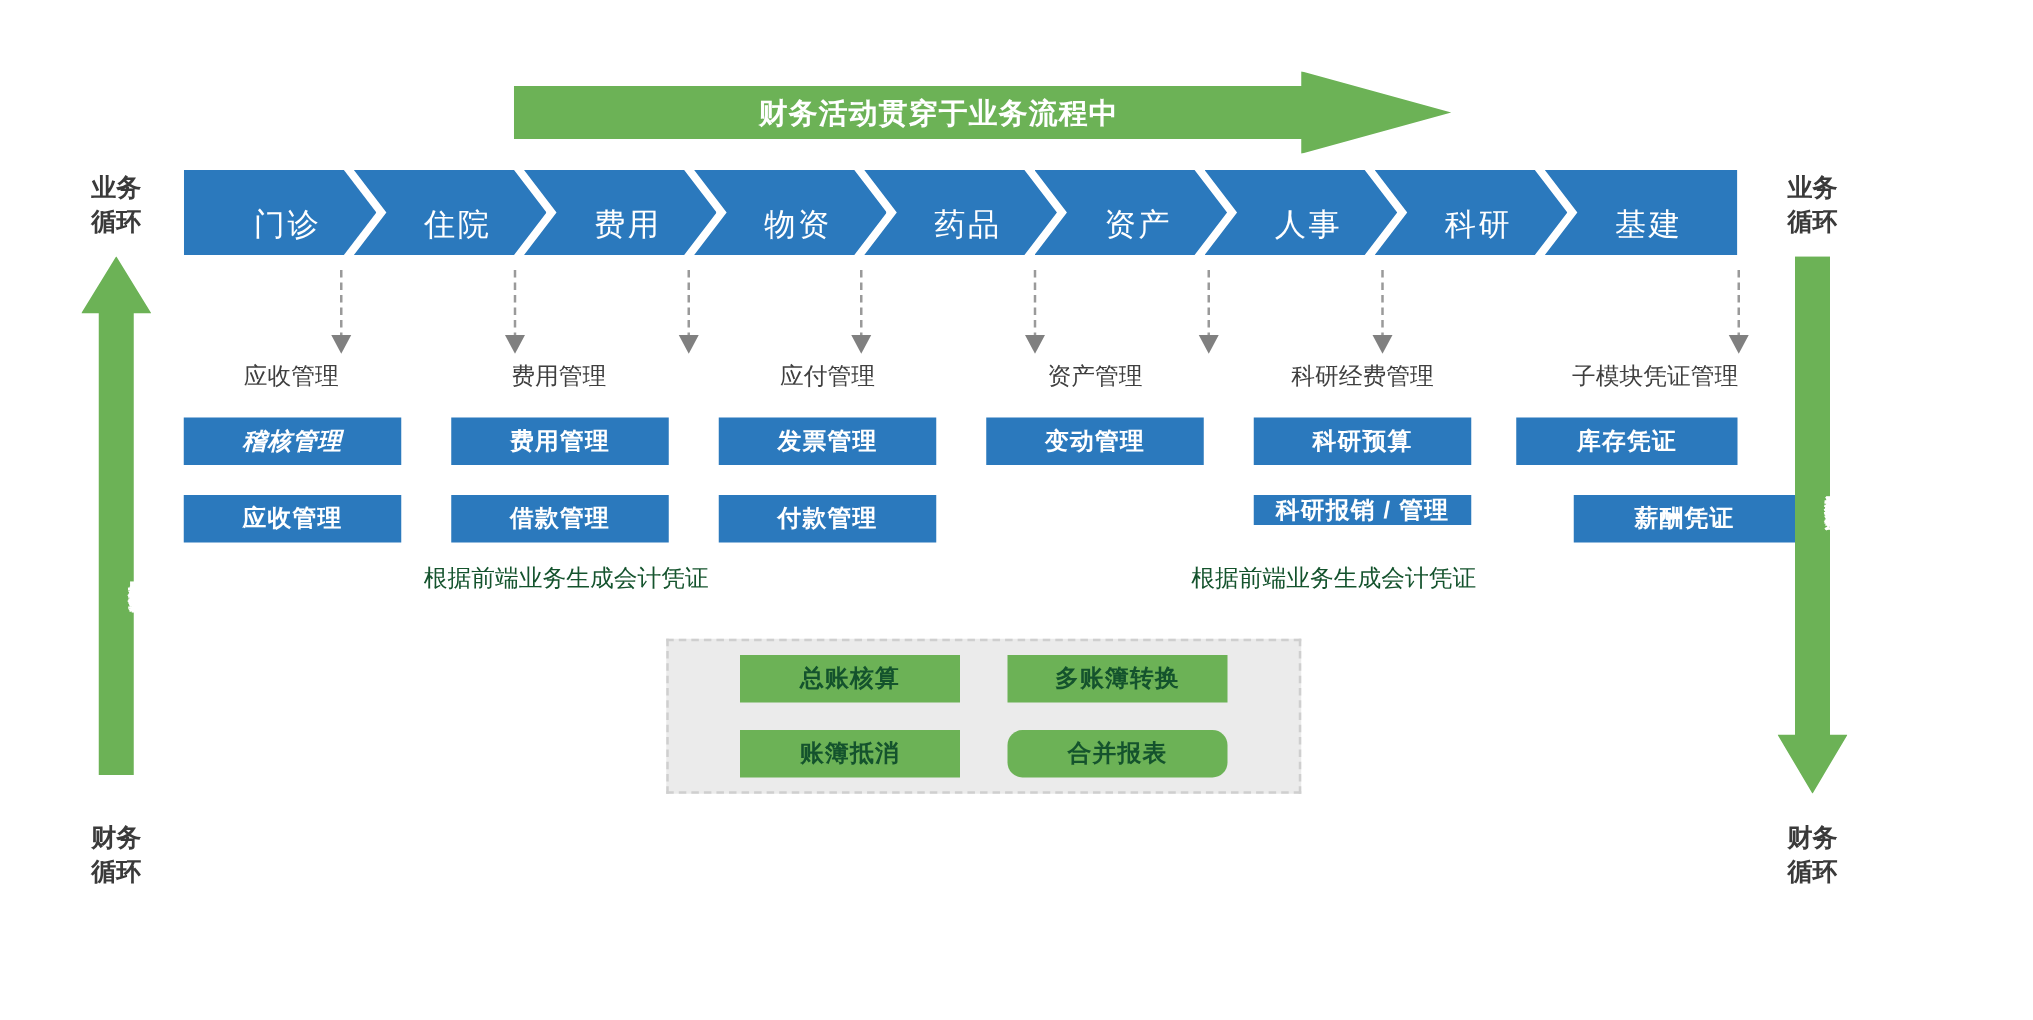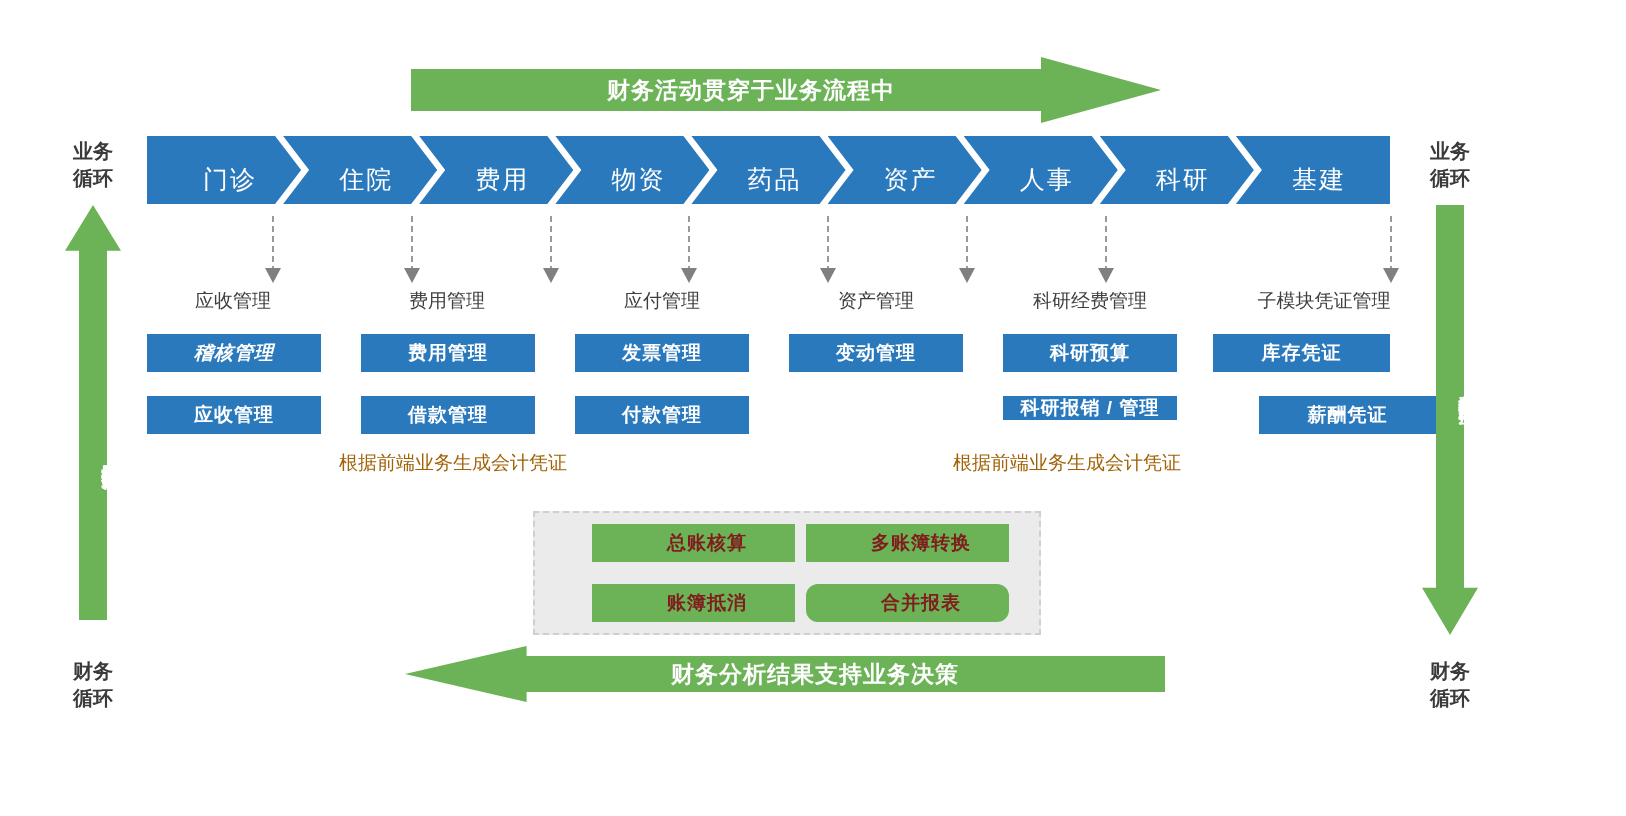--- a/index.html
+++ b/index.html
@@ -152,43 +152,42 @@
     font-weight: bold;
     display: flex;
     align-items: center;
     justify-content: center;
     letter-spacing: 1px;
   }
 
   
   .note {
     position: absolute;
-    color: #a16207;
+    color: #14532d;
     font-size: 19px;
     white-space: nowrap;
   }
 
   
   #gl-panel {
     position: absolute;
     background: #ebebeb;
     border: 2px dashed #cfcfcf;
     box-sizing: border-box;
   }
   .green-box {
     position: absolute;
     background: #6cb256;
-    color: #7f1d1d;
+    color: #14532d;
     font-size: 19px;
     font-weight: bold;
     display: flex;
     align-items: center;
     justify-content: center;
     letter-spacing: 1px;
-    padding-left: 27px;
   }
 </style>
 </head>
 <body>
 
 <div id="canvas">
 
   <div class="banner-arrow banner-right" style="left:411px; top:57px; width:750px; height:66px;">
     <div class="shape"></div>
     <div class="label">财务活动贯穿于业务流程中</div>
@@ -301,18 +300,14 @@
   <div class="note" style="left:339px; top:450px;">根据前端业务生成会计凭证</div>
   <div class="note" style="left:953px; top:450px;">根据前端业务生成会计凭证</div>
 
   <div id="gl-panel" style="left:533px; top:511px; width:508px; height:124px;"></div>
 
   <div class="green-box" style="left:592px; top:524px; width:176px; height:38px;">总账核算</div>
   <div class="green-box" style="left:806px; top:524px; width:176px; height:38px;">多账簿转换</div>
   <div class="green-box" style="left:592px; top:584px; width:176px; height:38px;">账簿抵消</div>
   <div class="green-box" style="left:806px; top:584px; width:176px; height:38px;border-radius:12px;">合并报表</div>
 
-  <div class="banner-arrow banner-left" style="left:405px; top:646px; width:760px; height:56px;">
-    <div class="shape"></div>
-    <div class="label">财务分析结果支持业务决策</div>
-  </div>
 
 </div>
 
 </body></html>

